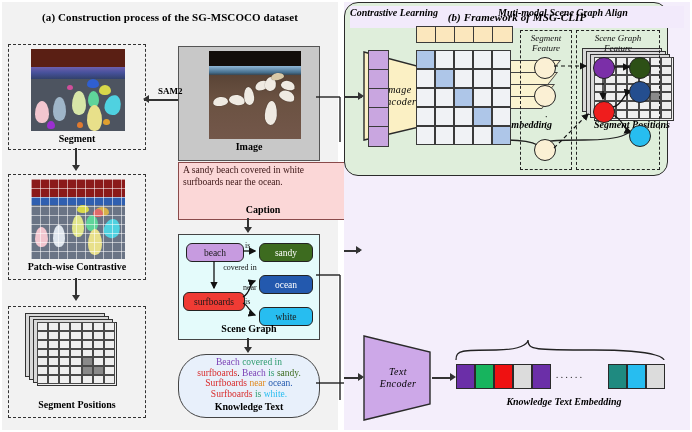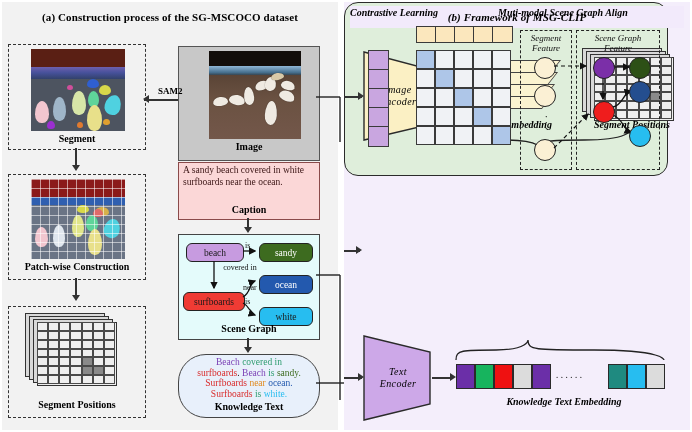--- a/index.html
+++ b/index.html
@@ -152,21 +152,21 @@
         <div class="blob" style="left:22px;top:46px;width:12px;height:22px;background:#dfe6ee;"></div>
         <div class="blob" style="left:41px;top:36px;width:12px;height:22px;background:#e0e68a;"></div>
         <div class="blob" style="left:55px;top:36px;width:12px;height:16px;background:#5fd49a;"></div>
         <div class="blob" style="left:46px;top:26px;width:12px;height:8px;background:#d8d84a;"></div>
         <div class="blob" style="left:64px;top:28px;width:14px;height:9px;background:#d8b04a;"></div>
         <div class="blob" style="left:57px;top:50px;width:14px;height:26px;background:#e8e08a;"></div>
         <div class="blob" style="left:73px;top:40px;width:16px;height:19px;background:#4fd1e0;transform:rotate(15deg);"></div>
         <div class="blob" style="left:62px;top:30px;width:10px;height:8px;background:#e06a6a;"></div>
         <div class="gridov"></div>
       </div>
-      <div class="cap" style="top:86px;">Patch-wise Construction</div>
+      <div class="cap" style="top:86px;">Patch-wise Contrastive</div>
     </div>
 
     <div class="arrow-v" style="left:73px;top:276px;height:18px;"></div>
     <div class="av-head" style="left:69.5px;top:293px;"></div>
 
     <div class="dashed" style="left:6px;top:304px;width:136px;height:110px;">
       <div class="cube" style="left:16px;top:6px;width:110px;height:82px;">
         <div class="layer" style="left:0px;top:0px;width:78px;height:62px;"></div>
         <div class="layer" style="left:4px;top:3px;width:78px;height:62px;"></div>
         <div class="layer" style="left:8px;top:6px;width:78px;height:62px;"></div>
@@ -241,21 +241,21 @@
         <div class="board" style="left:56px;top:50px;width:12px;height:24px;transform:rotate(4deg);"></div>
         <div class="board" style="left:70px;top:40px;width:16px;height:10px;transform:rotate(22deg);"></div>
       </div>
       <div class="cap" style="top:94px;">Image</div>
     </div>
 
     <div class="arrow-h" style="left:142px;top:97px;width:34px;"></div>
     <div class="ah-head-l" style="left:141px;top:93px;"></div>
     <div class="lbl" style="left:144px;top:84px;">SAM2</div>
 
-    <div class="solidbox" id="caption-box" style="left:176px;top:160px;width:140px;height:56px;">
+    <div class="solidbox" id="caption-box" style="left:176px;top:160px;width:140px;height:56px;padding-left:28px;">
       <div id="caption-text">A sandy beach covered in white surfboards near the ocean.</div>
       <div class="cap" style="top:41px;">Caption</div>
     </div>
 
     <div class="arrow-v" style="left:245px;top:216px;height:11px;"></div>
     <div class="av-head" style="left:241.5px;top:225px;"></div>
 
     <div class="solidbox" id="sg-box" style="left:176px;top:232px;width:140px;height:104px;">
       <div class="node beach" style="left:7px;top:8px;width:56px;height:17px;">beach</div>
       <div class="node sandy" style="left:80px;top:8px;width:52px;height:17px;">sandy</div>

